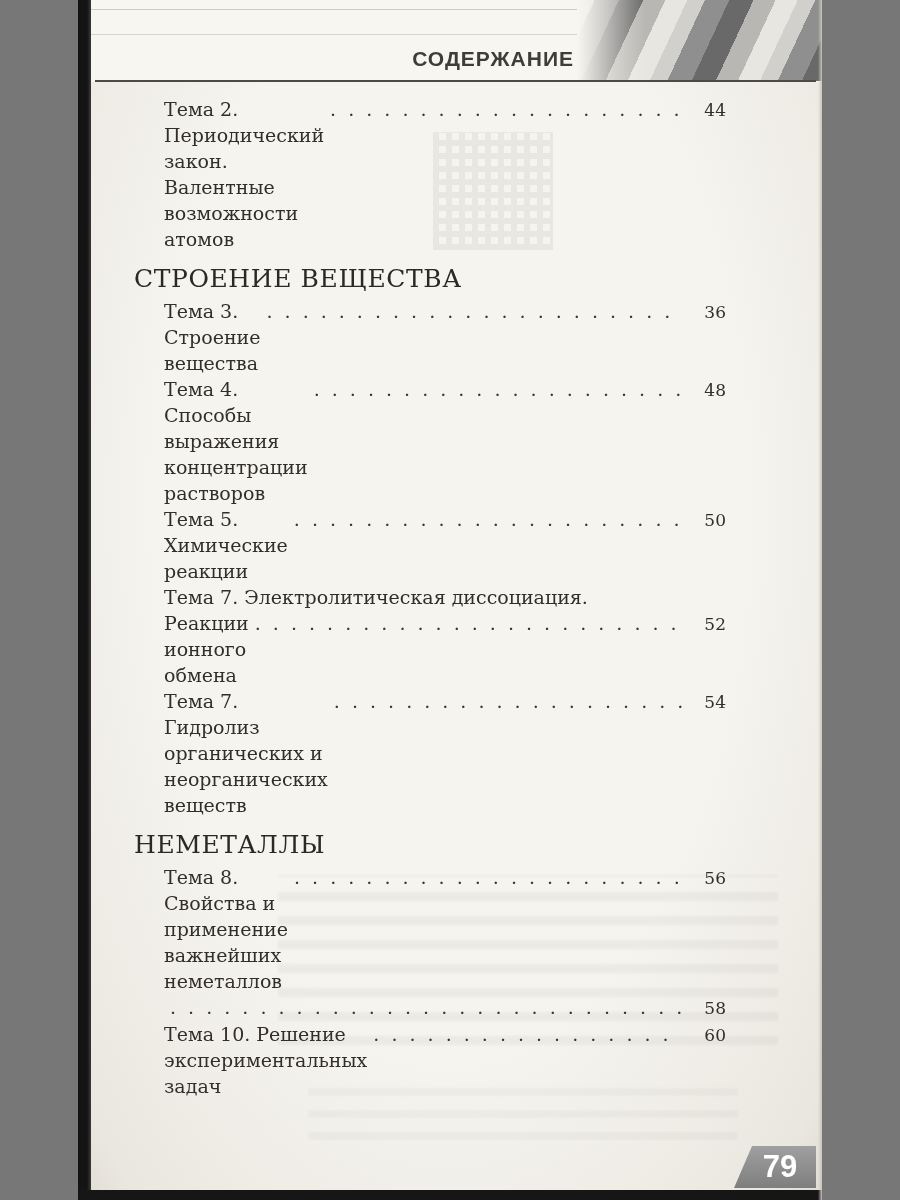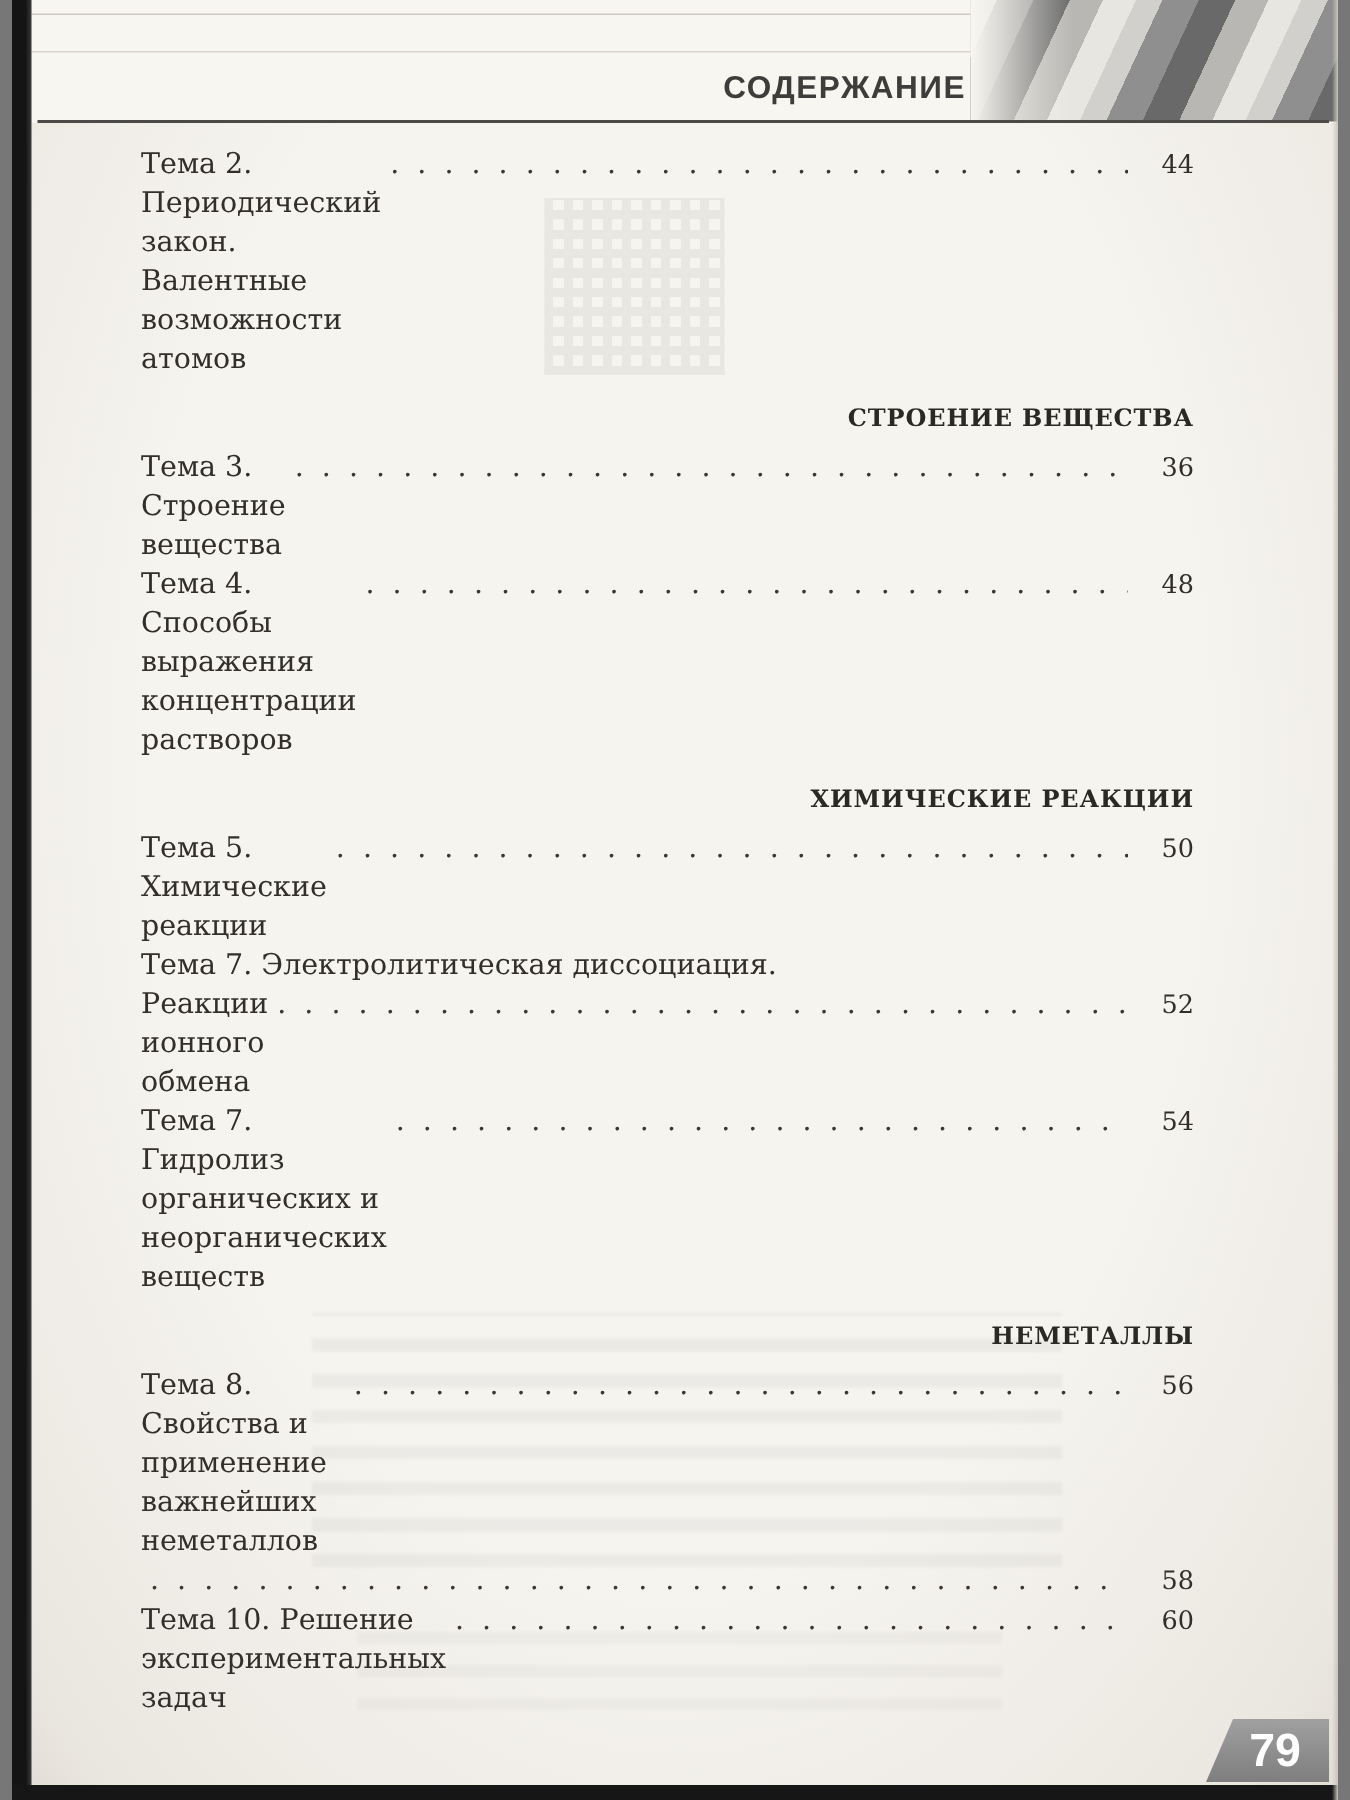--- a/index.html
+++ b/index.html
@@ -1,18 +1,18 @@
 <!DOCTYPE html>
 <html><head>
 <meta charset="utf-8">
 <style>
   html,body{margin:0;padding:0;background:#777;}
   .page{
     position:relative;
-    width:884px;height:1200px;
+    width:744px;height:1200px;
     margin:0 auto;
     overflow:hidden;
     background: radial-gradient(ellipse at 50% 42%, #f6f4ef 55%, #eae7e0 92%, #e0dcd4 100%);
     font-family:"DejaVu Serif","Liberation Serif",serif;
     color:#322f2b;
   }
   
   .edge-left{position:absolute;left:0;top:0;bottom:0;width:13px;background:linear-gradient(90deg,#141414 70%,#3a3a3a 100%);}
   .edge-bottom{position:absolute;left:0;right:0;bottom:0;height:10px;background:#161616;}
   .edge-right{position:absolute;right:0;top:0;bottom:0;width:4px;background:linear-gradient(270deg,#c9c5bd,rgba(201,197,189,0));}
@@ -33,22 +33,22 @@
   }
   .header-title{
     position:absolute;top:47px;right:248px;
     font-family:"Liberation Sans","DejaVu Sans",sans-serif;
     font-weight:bold;font-size:21px;letter-spacing:1px;color:#3e3d3b;
   }
   .header-rule{position:absolute;top:80px;left:17px;right:6px;height:2px;background:#4c4a47;}
   
   .toc{position:absolute;top:96px;left:86px;right:96px;font-size:19px;line-height:26px;}
   .toc-heading{
-    font-weight:bold;font-size:16px;letter-spacing:0.6px;
-    margin:14px 0 6px -30px;color:#2b2925;text-align:right;
+    font-weight:normal;font-size:25px;letter-spacing:0.6px;
+    margin:14px 0 6px -30px;color:#2b2925;
   }
   .row{display:flex;align-items:baseline;}
   .row .text{flex:0 1 auto;}
   .dots{
     flex:1 1 auto;overflow:hidden;white-space:nowrap;
     letter-spacing:3px;margin:0 4px 0 6px;color:#3a3630;
     font-weight:normal;font-size:19px;
   }
   .pageno{flex:0 0 auto;min-width:40px;text-align:right;font-weight:normal;font-size:17px;color:#322f2b;}
   .cont-line{margin:0;}
@@ -117,21 +117,20 @@
         </div>
         <div class="toc-entry">
           <div class="row">
             <span class="text">Тема 4. Способы выражения концентрации растворов</span>
             <span class="dots">. . . . . . . . . . . . . . . . . . . . . . . . . . . . . . . . . . . . . . . . . . . . . . . . . . . . . . . . . . . . . . . . . . . . . . . . . . . . . . . . . . . . . . . . . . . . . . . . . . . . . . . . . . . . . . . . . . . . . . . . </span>
             <span class="pageno">48</span>
           </div>
         </div>
       </div>
       <div class="toc-section">
-        <div class="toc-heading">ХИМИЧЕСКИЕ РЕАКЦИИ</div>
         <div class="toc-entry">
           <div class="row">
             <span class="text">Тема 5. Химические реакции</span>
             <span class="dots">. . . . . . . . . . . . . . . . . . . . . . . . . . . . . . . . . . . . . . . . . . . . . . . . . . . . . . . . . . . . . . . . . . . . . . . . . . . . . . . . . . . . . . . . . . . . . . . . . . . . . . . . . . . . . . . . . . . . . . . . </span>
             <span class="pageno">50</span>
           </div>
         </div>
         <div class="toc-entry">
           <div class="cont-line">Тема 7. Электролитическая диссоциация.</div>
           <div class="row">

